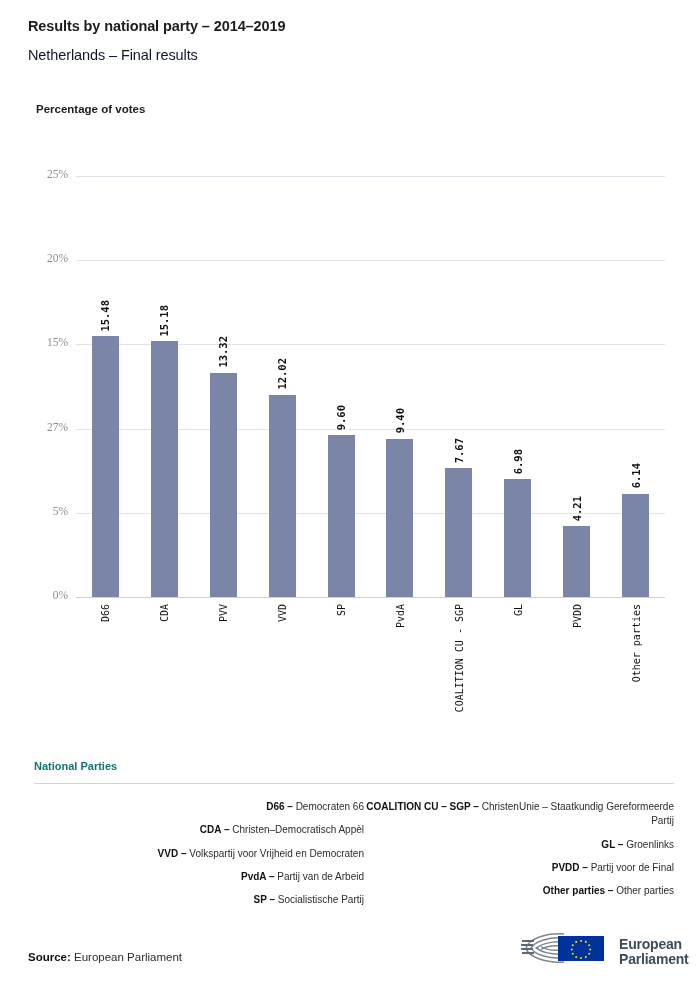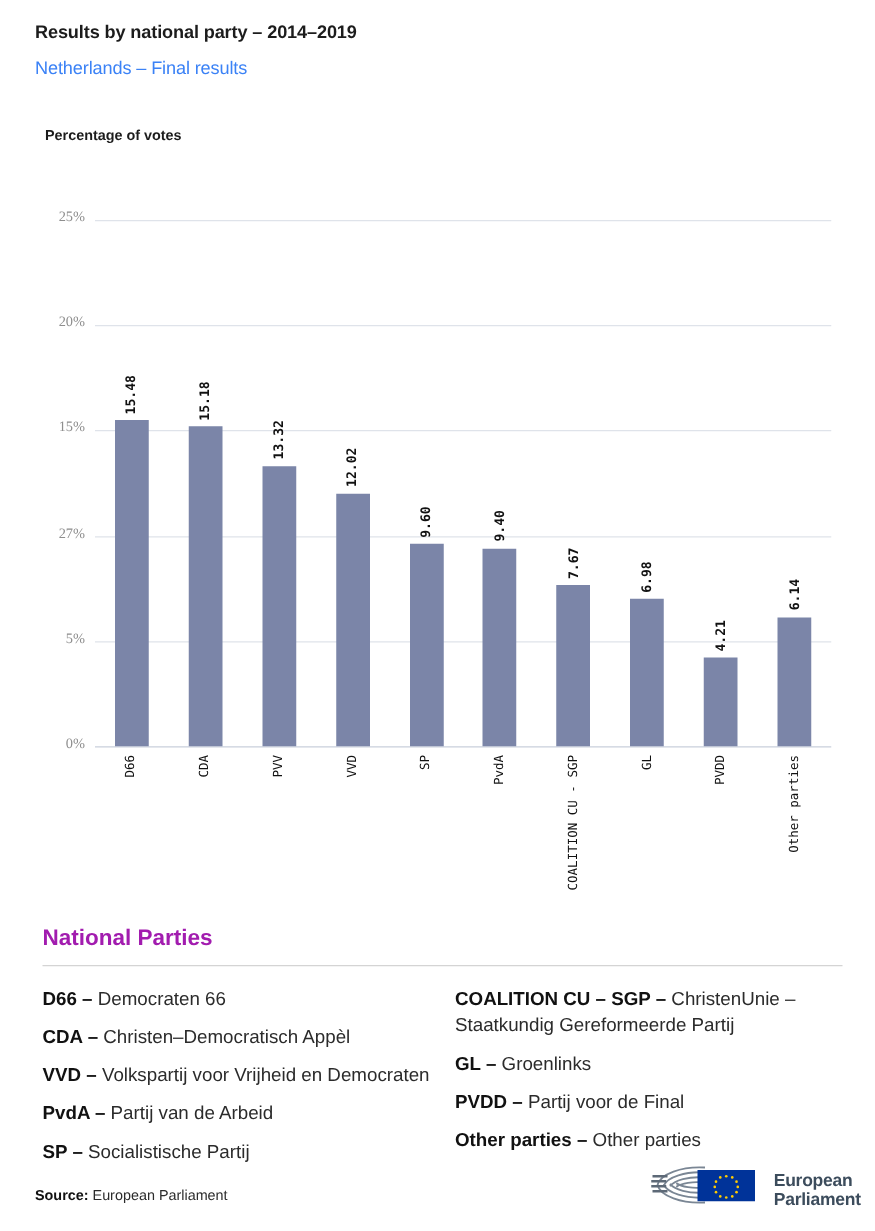--- a/index.html
+++ b/index.html
@@ -13,21 +13,21 @@
     position: relative;
   }
 
   
   #header { position: absolute; left: 28px; top: 18px; width: 650px; }
   #chart-title {
     font-size: 14.5px; font-weight: bold; color: #1c1c1c;
     letter-spacing: -0.1px; margin: 0;
   }
   #chart-subtitle {
-    font-size: 14.5px; font-weight: normal; color: #3b82f6;
+    font-size: 14.5px; font-weight: normal; color: #0f172a;
     margin: 0; padding-top: 13px; letter-spacing: -0.1px;
   }
   #axis-caption {
     position: absolute; left: 36px; top: 103px;
     font-size: 11.5px; font-weight: bold; color: #1c1c1c;
   }
 
   
   #plot { position: absolute; left: 0; top: 0; width: 572px; height: 720px; }
   .gridline {
@@ -54,28 +54,29 @@
     position: absolute; top: 100%; left: 50%;
     white-space: nowrap;
     font-size: 10px; color: #111111;
     font-family: "DejaVu Sans Mono", monospace;
     writing-mode: vertical-rl; transform: translateX(-50%) rotate(180deg);
     margin-top: 7px;
   }
 
   
   #legend { position: absolute; left: 34px; top: 740px; width: 640px; }
-  #legend-title { font-size: 18px; font-weight: bold; color: #a21caf; }
+  #legend-title { font-size: 11px; font-weight: bold; color: #0f766e; margin-top: 20px; }
   #legend-rule { margin-top: 11px; height: 1px; background: #d4d4d4; width: 640px; }
   #legend-cols { display: flex; padding-top: 16px; }
   #legend-col-left { width: 330px; }
   #legend-col-right { width: 310px; }
   .legend-entry {
-    font-size: 15px; color: #2b2b2b; line-height: 1.43;
+    font-size: 10px; color: #2b2b2b; line-height: 1.43;
     padding-bottom: 9px;
+    text-align: right;
   }
   .legend-abbr { font-weight: bold; color: #111111; }
 
   
   #source {
     position: absolute; left: 28px; top: 951px;
     font-size: 11.5px; color: #2b2b2b;
   }
   #source-label { font-weight: bold; color: #111111; }
   #logo { position: absolute; left: 520px; top: 928px; display: flex; align-items: flex-end; }

